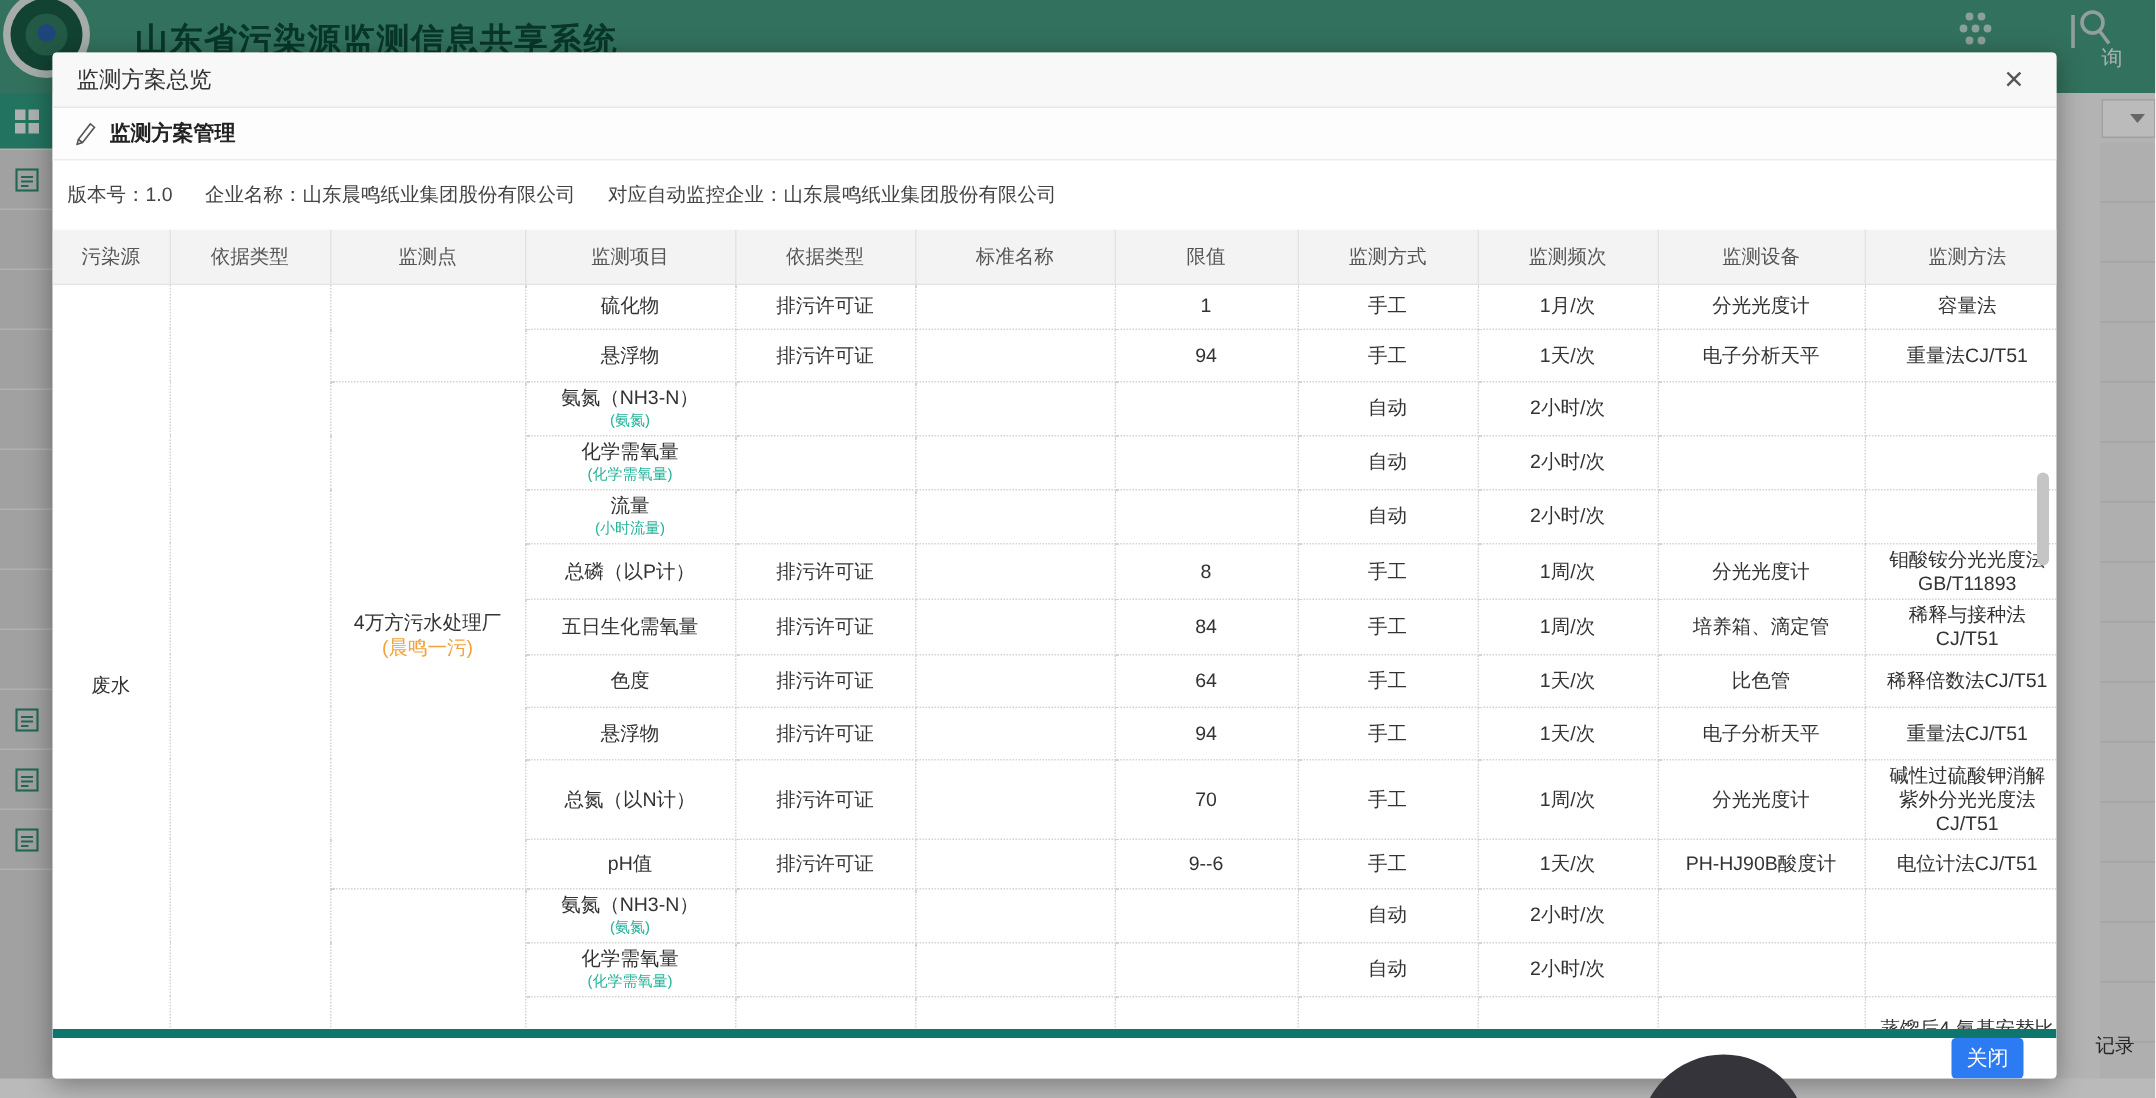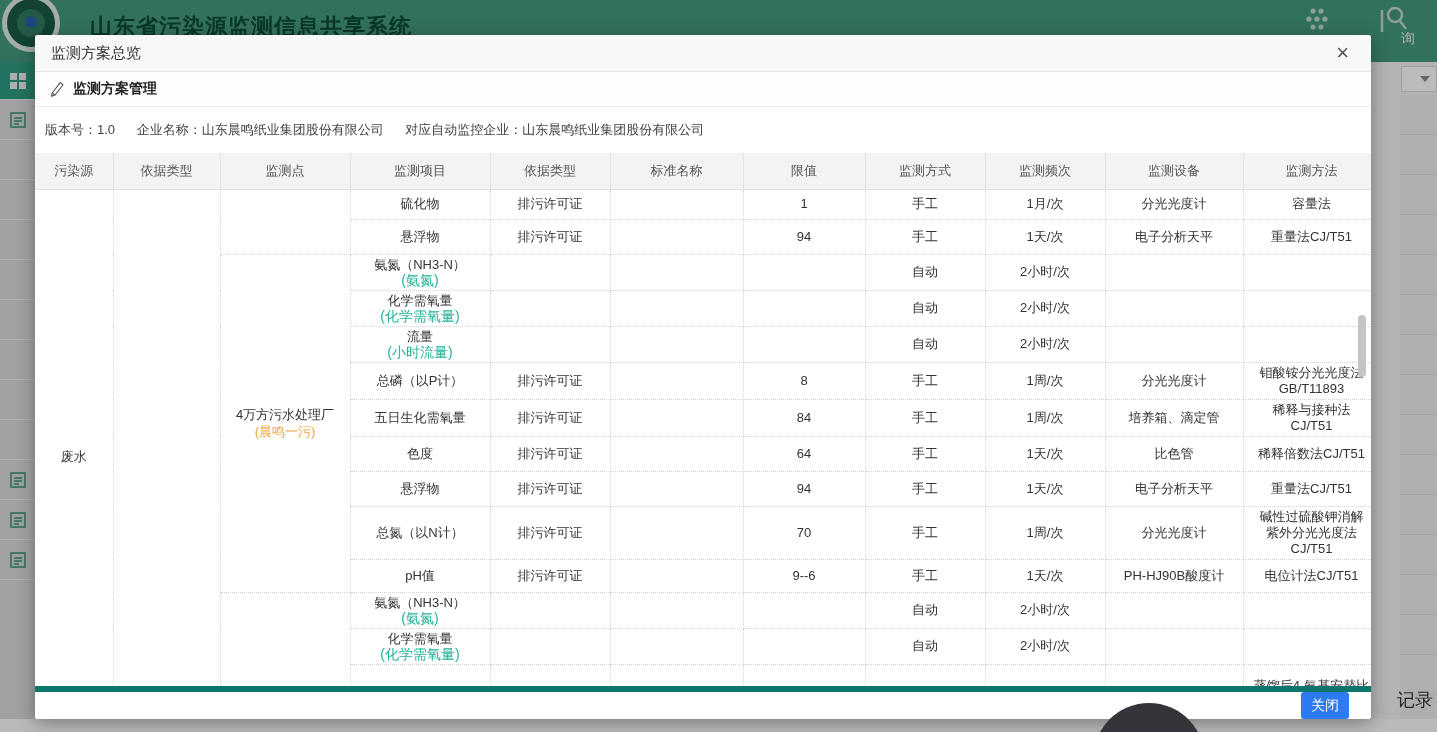--- a/index.html
+++ b/index.html
@@ -25,21 +25,21 @@
     border:1px solid #d8d8d8; }
   .dd-caret { position:absolute; left:1420px; top:76px; width:0; height:0;
     border-left:5px solid transparent; border-right:5px solid transparent; border-top:6px solid #8a8a8a; }
   .right-strip { position:absolute; left:1400px; top:95px; width:37px; height:637px; background:#ededed; }
   .right-strip .rrow { height:40px; border-bottom:1px solid #dcdcdc; }
   .sidebar { position:absolute; left:0; top:62px; width:35px; height:670px; background:#d9d9d9; }
   .side-item { height:40px; border-bottom:1px solid #efefef; display:flex; align-items:center;
     justify-content:center; background:#d9d9d9; }
   .side-item.sel { height:38px; background:#2f9c80; }
   .bottom-band { position:absolute; left:0; top:719px; width:1437px; height:13px; background:#fbfbfb; }
-  .record-label { position:absolute; left:1397px; top:688px; font-size:18px; color:#333; background:transparent; }
+  .record-label { position:absolute; left:1397px; top:688px; font-size:13px; color:#333; background:transparent; }
   .dark-arc { position:absolute; left:1093px; top:703px; width:112px; height:112px; border-radius:50%;
     background:#34343a; z-index:40; }
 
   
   .overlay { position:absolute; inset:0; background:rgba(0,0,0,0.26); z-index:10; }
 
   
   .modal { position:absolute; left:35px; top:35px; width:1336px; height:684px; background:#fff;
     z-index:20; border-radius:3px; box-shadow:0 4px 18px rgba(0,0,0,0.35);
     display:flex; flex-direction:column; overflow:hidden; }
@@ -64,21 +64,21 @@
   table.plan { border-collapse:collapse; table-layout:fixed; width:1362px; }
   table.plan th { height:36px; background:#f3f3f3; border:1px solid #e3e3e3; border-top:none;
     font-size:13px; font-weight:normal; color:#555; }
   table.plan th:first-child { border-left:none; }
   table.plan th.gutter, table.plan td.gutter { border:none; background:#fff; }
   table.plan th.gutter { background:#f3f3f3; border-bottom:1px solid #e3e3e3; }
   table.plan td { border-right:1px dotted #d4d4d4; border-bottom:1px dotted #d4d4d4;
     font-size:13px; color:#333; text-align:center; vertical-align:middle; padding:2px 4px;
     line-height:16px; }
   table.plan td:first-child { border-left:none; }
-  .item-sub { color:#26b39a; font-size:14px; line-height:15px; }
+  .item-sub { color:#26b39a; font-size:10px; line-height:15px; }
   .pt-sub { color:#f2a33c; font-size:13px; line-height:17px; }
   .c-method { white-space:pre-line; }
   .scroll-thumb { position:absolute; right:5px; top:162px; width:8px; height:62px;
     background:#c5c5c5; border-radius:4px; }
 
   .m-footer { margin-top:auto; border-top:6px solid #0f766e; height:33px; display:flex;
     align-items:center; justify-content:flex-end; padding-right:22px; flex:0 0 auto; background:#fff; }
   .btn-close { background:#2d7bf2; color:#fff; font-size:14px; border:none; border-radius:3px;
     width:48px; height:27px; cursor:pointer; font-family:inherit; }
 

